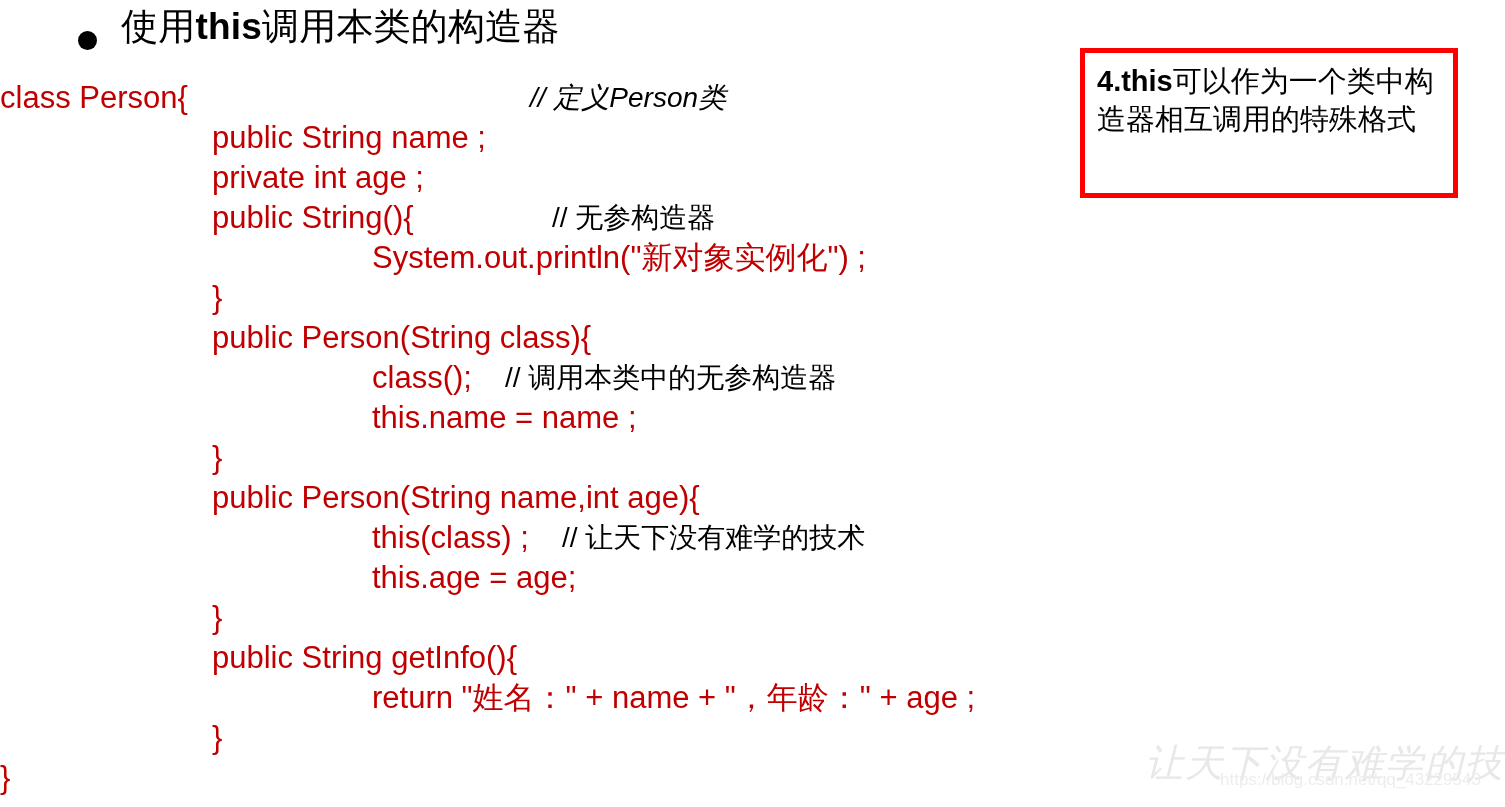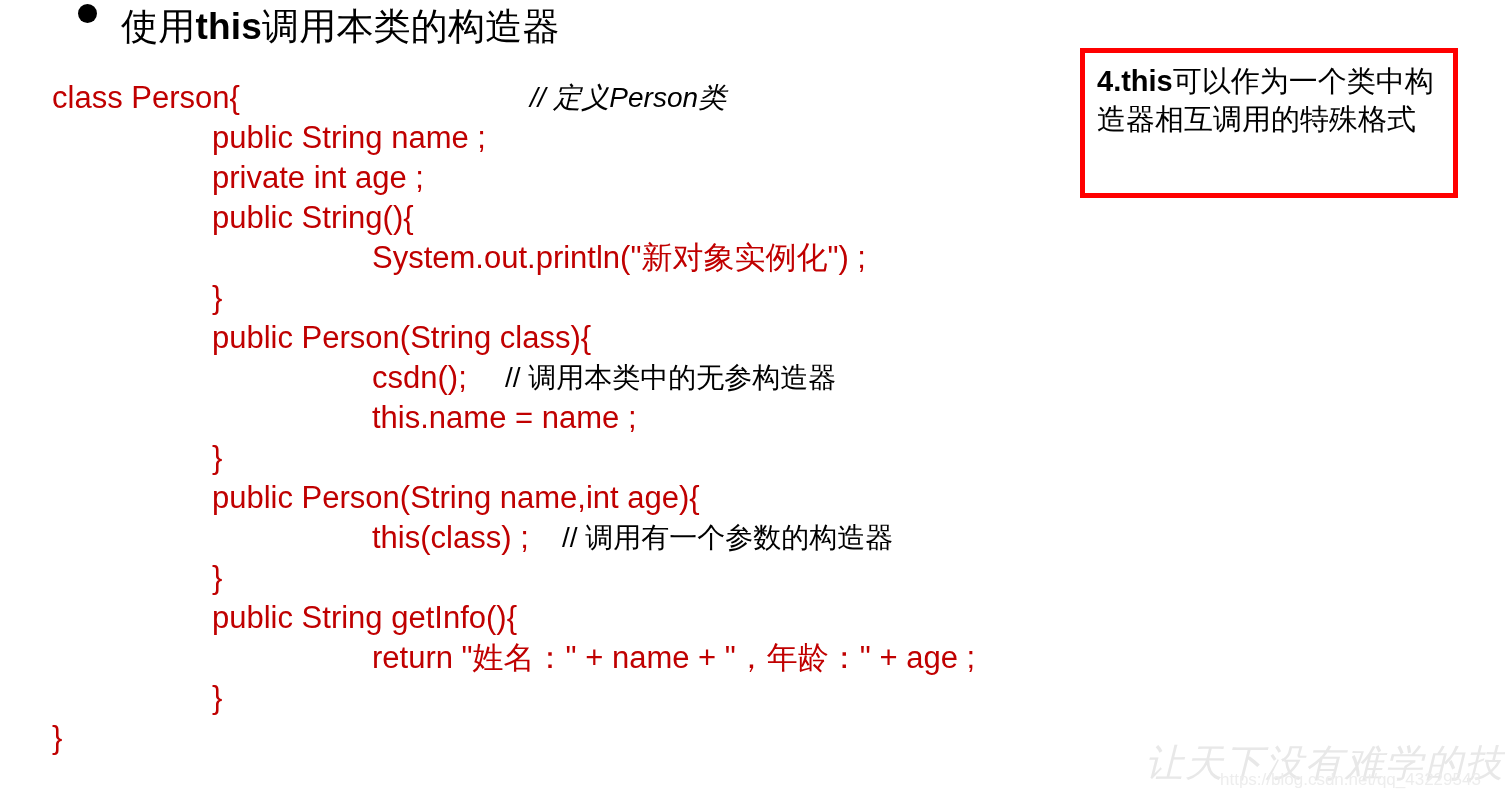--- a/index.html
+++ b/index.html
@@ -14,21 +14,21 @@
     overflow: hidden;
     font-family: "Liberation Sans", "DejaVu Sans", sans-serif;
   }
 
   
   #slide-title {
     position: absolute;
     left: 78px;
     top: 4px;
     display: flex;
-    align-items: flex-start;
+    align-items: flex-end;
     gap: 24px;
     color: #000000;
     white-space: nowrap;
   }
   #slide-title .bullet-dot {
     width: 19px;
     height: 19px;
     border-radius: 50%;
     background: #000000;
     display: inline-block;
@@ -55,21 +55,21 @@
     line-height: 40px;
     white-space: nowrap;
     font-size: 31px;
     color: #C00000;
     position: relative;
   }
   .code-line .code-text {
     display: inline-block;
     color: #C00000;
   }
-  .indent-0 { padding-left: 52px; }
+  .indent-0 { }
   .indent-1 { padding-left: 212px; }
   .indent-2 { padding-left: 372px; }
 
   .code-line .comment {
     color: #000000;
     font-size: 28px;
     position: absolute;
     top: 0;
     line-height: 40px;
   }
@@ -134,29 +134,30 @@
   <span class="bullet-dot"></span>
   <span class="title-text">
     <span>使用</span><b>this</b><span>调用本类的构造器</span>
   </span>
 </div>
 
 <div id="code-block">
     <div class="code-line indent-0"><span class="code-text">class Person{</span><span class="comment cmt-at-530">// 定义Person类</span></div>
     <div class="code-line indent-1"><span class="code-text">public String name ;</span></div>
     <div class="code-line indent-1"><span class="code-text">private int age ;</span></div>
-    <div class="code-line indent-1"><span class="code-text">public String(){</span></div>
+    <div class="code-line indent-1"><span class="code-text">public String(){</span><span class="comment cmt-at-552">// 无参构造器</span></div>
     <div class="code-line indent-2"><span class="code-text">System.out.println("新对象实例化") ;</span></div>
     <div class="code-line indent-1"><span class="code-text">}</span></div>
     <div class="code-line indent-1"><span class="code-text">public Person(String class){</span></div>
-    <div class="code-line indent-2"><span class="code-text">csdn();</span><span class="comment cmt-at-505">// 调用本类中的无参构造器</span></div>
+    <div class="code-line indent-2"><span class="code-text">class();</span><span class="comment cmt-at-505">// 调用本类中的无参构造器</span></div>
     <div class="code-line indent-2"><span class="code-text">this.name = name ;</span></div>
     <div class="code-line indent-1"><span class="code-text">}</span></div>
     <div class="code-line indent-1"><span class="code-text">public Person(String name,int age){</span></div>
-    <div class="code-line indent-2"><span class="code-text">this(class) ;</span><span class="comment cmt-at-562">// 调用有一个参数的构造器</span></div>
+    <div class="code-line indent-2"><span class="code-text">this(class) ;</span><span class="comment cmt-at-562">// 让天下没有难学的技术</span></div>
+    <div class="code-line indent-2"><span class="code-text">this.age = age;</span></div>
     <div class="code-line indent-1"><span class="code-text">}</span></div>
     <div class="code-line indent-1"><span class="code-text">public String getInfo(){</span></div>
     <div class="code-line indent-2"><span class="code-text">return "姓名：" + name + "，年龄：" + age ;</span></div>
     <div class="code-line indent-1"><span class="code-text">}</span></div>
     <div class="code-line indent-0"><span class="code-text">}</span></div>
   </div>
 
 <div id="callout-box">
   <div class="callout-text">
     <b>4.this</b><span>可以作为一个类中构造器相互调用的特殊格式</span>

